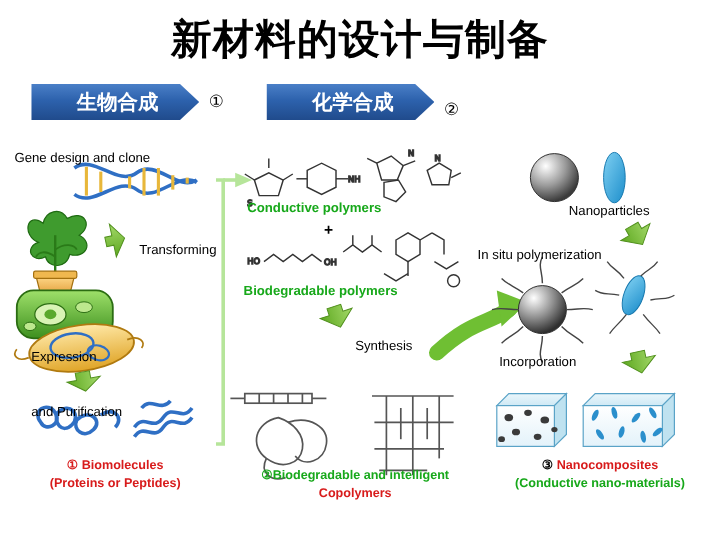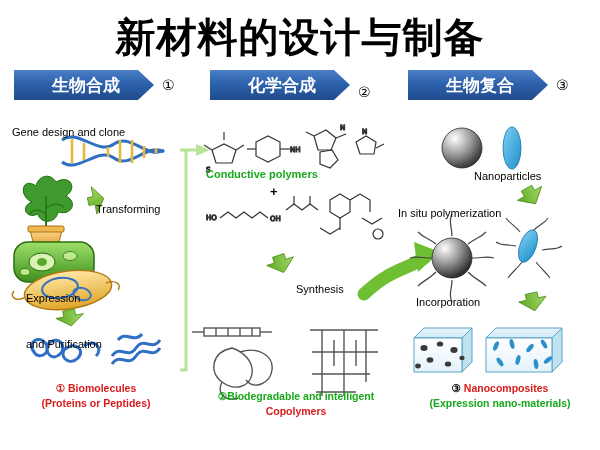--- a/index.html
+++ b/index.html
@@ -19,21 +19,21 @@
     height: 450px;
     background: #ffffff;
   }
   
   .title {
     position: absolute;
     top: 10px;
     left: 0;
     width: 600px;
     text-align: center;
-    font-size: 40px;
+    font-size: 34px;
     font-weight: bold;
     color: #000000;
     letter-spacing: 1px;
     font-family: "DejaVu Sans", "Liberation Sans", sans-serif;
   }
   
   .banner {
     position: absolute;
     height: 30px;
     display: flex;
@@ -46,20 +46,21 @@
     align-items: center;
     justify-content: center;
     color: #ffffff;
     font-size: 17px;
     font-weight: bold;
     background: linear-gradient(to bottom, #4a7fc7 0%, #2d62ad 45%, #204b8c 100%);
     font-family: "DejaVu Sans", "Liberation Sans", sans-serif;
     padding: 0 6px 0 10px;
     clip-path: polygon(0 0, calc(100% - 16px) 0, 100% 50%, calc(100% - 16px) 100%, 0 100%);
     box-sizing: border-box;
+    margin-left: 12px;
   }
   .banner .num {
     margin-left: 8px;
     font-size: 14px;
     color: #000;
     font-family: "DejaVu Sans", "Liberation Sans", sans-serif;
   }
   
   .lbl {
     position: absolute;
@@ -96,24 +97,20 @@
 
   <div class="title">新材料的设计与制备</div>
 
   <div class="banner" style="left:14px; top:70px;">
     <div class="chev" style="width:140px;">生物合成</div>
     <div class="num">①</div>
   </div>
   <div class="banner" style="left:210px; top:70px;align-items:flex-end;">
     <div class="chev" style="width:140px;">化学合成</div>
     <div class="num">②</div>
-  </div>
-  <div class="banner" style="left:408px; top:70px;">
-    <div class="chev" style="width:140px;">生物复合</div>
-    <div class="num">③</div>
   </div>
 
   <svg class="layer" viewBox="0 0 600 450" xmlns="http://www.w3.org/2000/svg">
     <defs>
       <linearGradient id="sphereGrad" cx="35%" cy="30%">
         <stop offset="0%" stop-color="#ffffff"></stop>
         <stop offset="100%" stop-color="#555555"></stop>
       </linearGradient>
       <radialGradient id="sphereRad" cx="32%" cy="26%" r="75%">
         <stop offset="0%" stop-color="#ffffff"></stop>
@@ -345,26 +342,27 @@
         <ellipse cx="544" cy="344" rx="2.2" ry="5" transform="rotate(-30 544 344)"></ellipse>
         <ellipse cx="500" cy="362" rx="2.2" ry="5" transform="rotate(-35 500 362)"></ellipse>
         <ellipse cx="518" cy="360" rx="2.2" ry="5" transform="rotate(15 518 360)"></ellipse>
         <ellipse cx="536" cy="364" rx="2.2" ry="5" transform="rotate(-10 536 364)"></ellipse>
         <ellipse cx="548" cy="360" rx="2.2" ry="5" transform="rotate(50 548 360)"></ellipse>
       </g>
     </g>
   </svg>
 
   <div class="lbl" style="left:12px; top:126px; font-size:11px;">Gene design and clone</div>
-  <div class="lbl" style="left:96px; top:203px;">Transforming</div>
+  <div class="lbl" style="left:96px; top:203px;padding-left:20px;">Transforming</div>
   <div class="lbl" style="left:26px; top:292px;">Expression</div>
   <div class="lbl" style="left:26px; top:306px;margin-top:32px;">and Purification</div>
 
   <div class="lbl lbl-green" style="left:206px; top:168px;">Conductive polymers</div>
   <div class="lbl" style="left:270px; top:184px; font-weight:bold; font-size:13px;">+</div>
+  <div class="lbl lbl-green" style="left:203px; top:237px;">Biodegradable polymers</div>
   <div class="lbl" style="left:296px; top:283px;text-align:center;">Synthesis</div>
 
   <div class="lbl" style="left:474px; top:170px;">Nanoparticles</div>
   <div class="lbl" style="left:398px; top:207px;">In situ polymerization</div>
   <div class="lbl" style="left:416px; top:296px;">Incorporation</div>
 
   <div class="caption" style="left:6px; top:382px; width:180px;">
     <span class="lbl-red" style="position:static;">①</span>
     <span class="lbl-red" style="position:static;">Biomolecules</span>
     <div class="lbl-red" style="position:static; margin-top:2px;">(Proteins or Peptides)</div>
@@ -375,16 +373,16 @@
       <span style="color:#17a81a;">②</span><span style="color:#17a81a;">Biodegradable and intelligent</span>
     </div>
     <div class="lbl-red" style="position:static; margin-top:2px;">Copolymers</div>
   </div>
 
   <div class="caption" style="left:404px; top:382px; width:192px;">
     <div>
       <span style="color:#000;">③</span>
       <span class="lbl-red" style="position:static;">Nanocomposites</span>
     </div>
-    <div style="color:#17a81a; margin-top:2px;">(Expression nano-materials)</div>
+    <div style="color:#17a81a; margin-top:2px;">(Conductive nano-materials)</div>
   </div>
 
 </div>
 
 </body></html>

